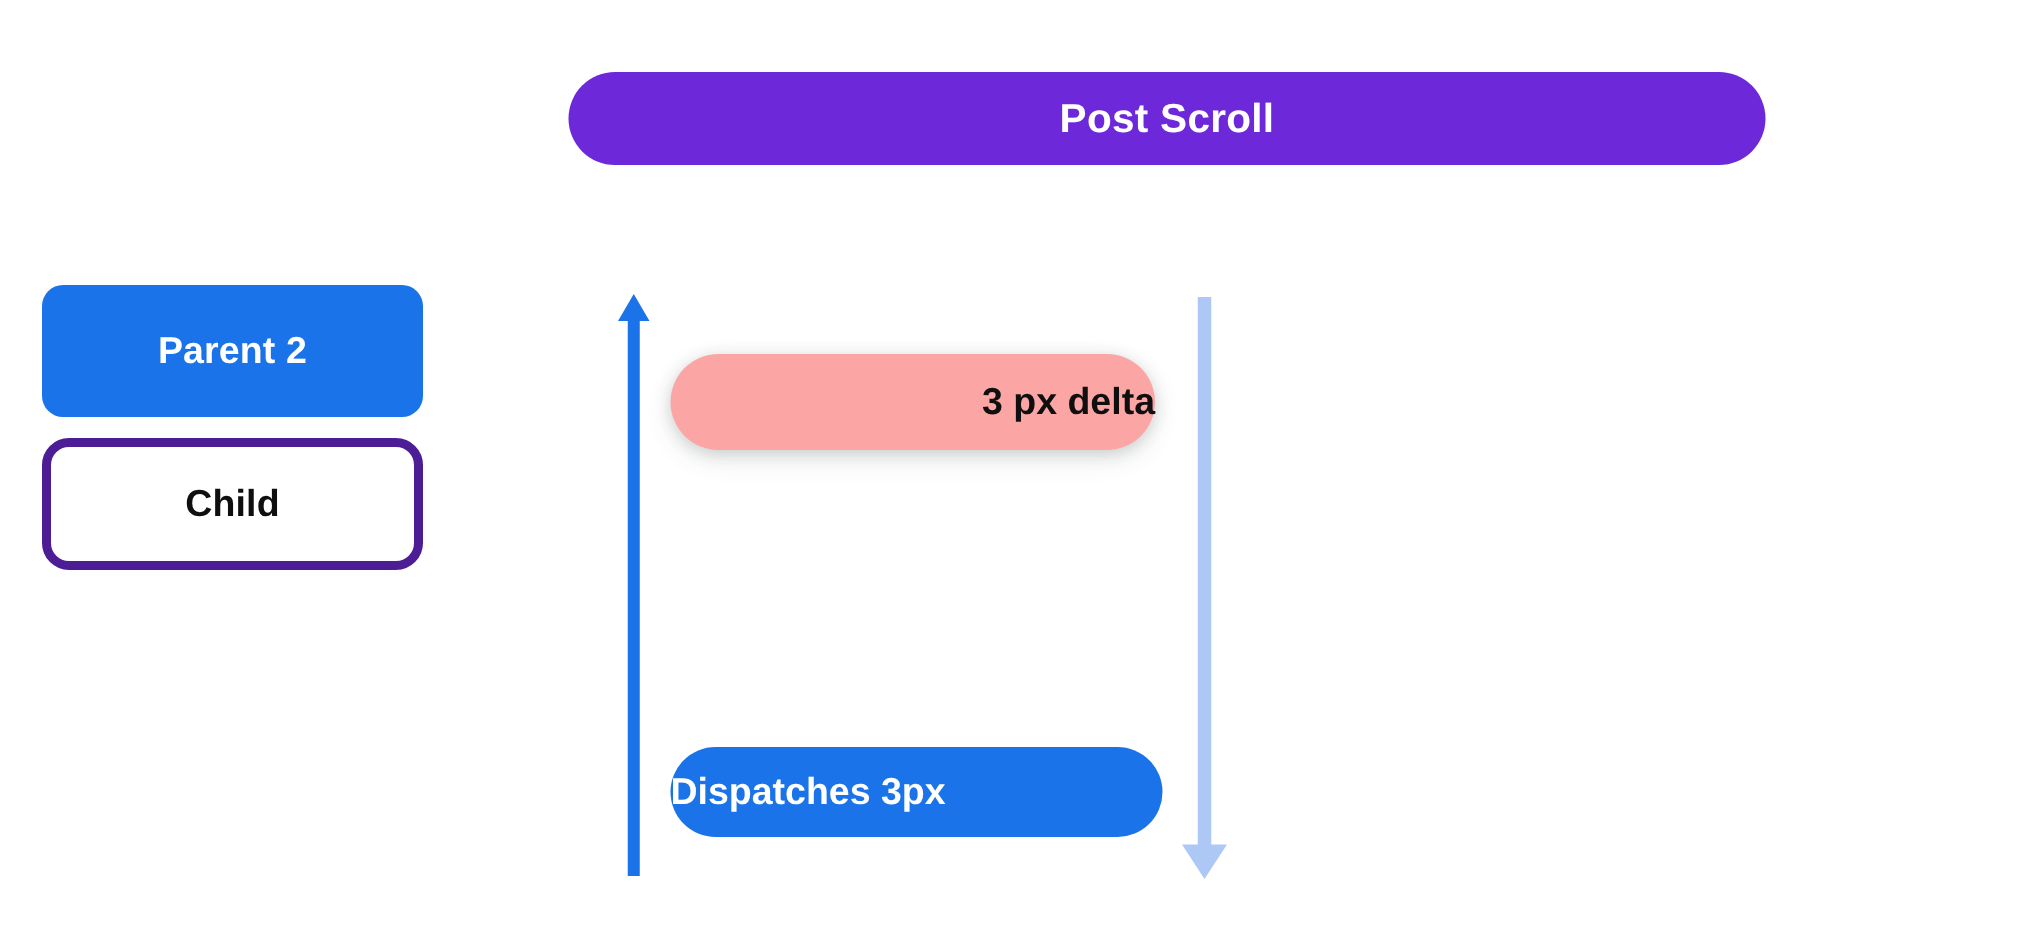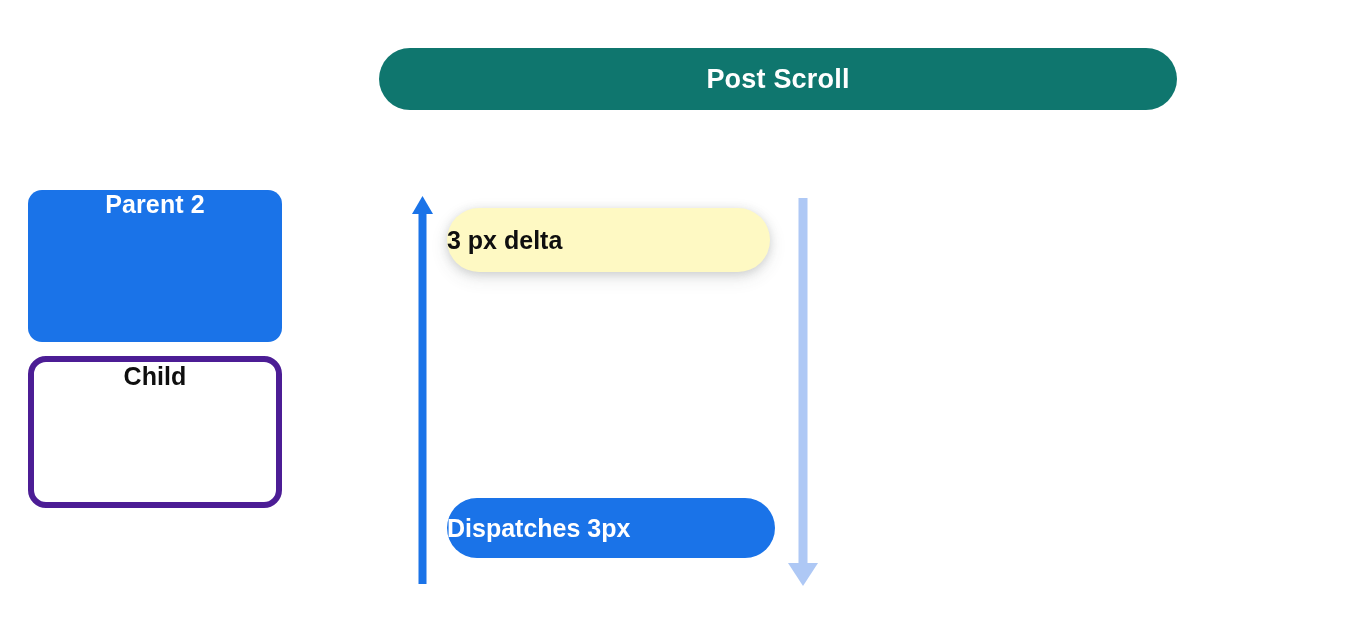--- a/index.html
+++ b/index.html
@@ -16,21 +16,21 @@
     -webkit-font-smoothing: antialiased;
   }
 
   
   .title-banner {
     position: absolute;
     left: 379px;
     top: 48px;
     width: 798px;
     height: 62px;
-    background: #0f766e;
+    background: #6d28d9;
     border-radius: 31px;
     display: flex;
     align-items: center;
     justify-content: center;
   }
   .title-banner-label {
     color: #ffffff;
     font-size: 27px;
     font-weight: bold;
     letter-spacing: 0.2px;
@@ -38,24 +38,24 @@
 
   
   .box-stack {
     position: absolute;
     left: 28px;
     top: 190px;
     width: 254px;
   }
   .stack-box {
     width: 254px;
-    height: 152px;
+    height: 88px;
     border-radius: 14px;
     display: flex;
-    align-items: flex-start;
+    align-items: center;
     justify-content: center;
     box-sizing: border-box;
     margin-bottom: 14px;
   }
   .stack-box:last-child { margin-bottom: 0; }
 
   .stack-box.filled {
     background: #1a73e8;
   }
   .stack-box.filled .stack-box-label {
@@ -82,28 +82,28 @@
     top: 0;
     width: 1346px;
     height: 624px;
     pointer-events: none;
   }
 
   
   .delta-pill {
     position: absolute;
     left: 447px;
-    top: 208px;
+    top: 236px;
     width: 323px;
     height: 64px;
-    background: #fef9c3;
+    background: #fca5a5;
     border-radius: 32px;
     display: flex;
     align-items: center;
-    justify-content: flex-start;
+    justify-content: flex-end;
     box-shadow: 0 2px 10px rgba(60,64,67,0.18), 0 6px 18px rgba(60,64,67,0.12);
   }
   .delta-pill-label {
     color: #0f0f0f;
     font-size: 25px;
     font-weight: bold;
   }
 
   .dispatch-pill {
     position: absolute;

